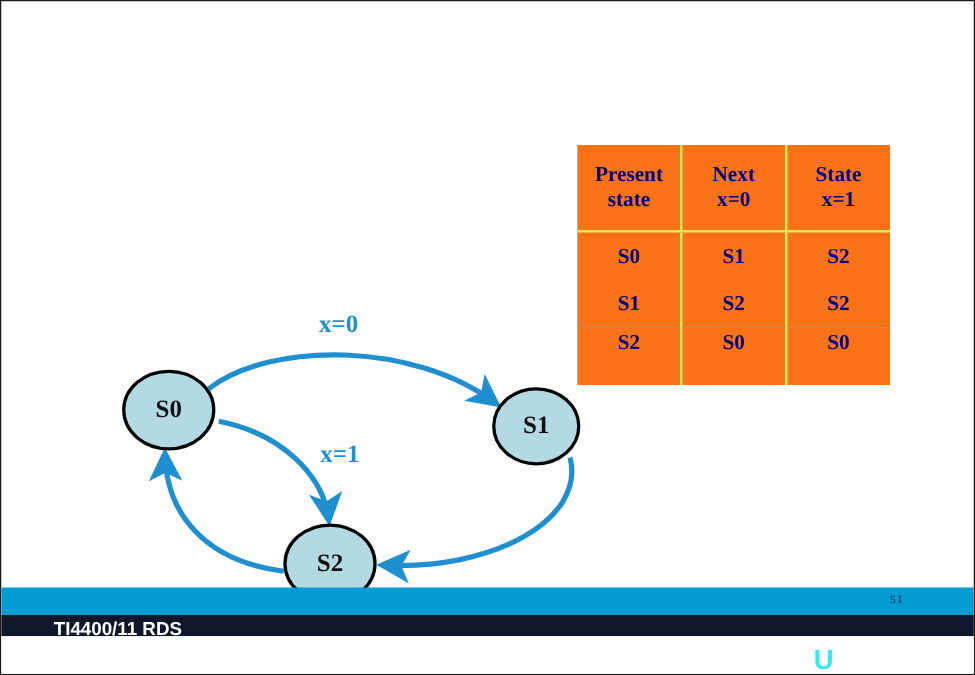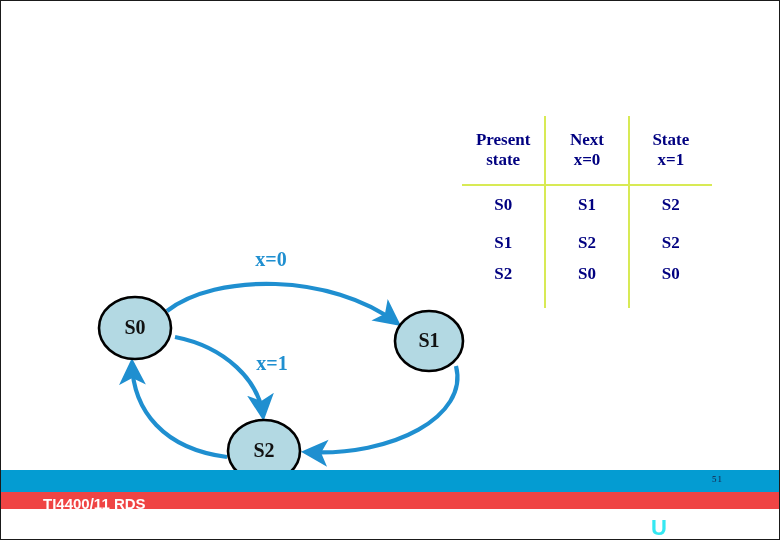--- a/index.html
+++ b/index.html
@@ -25,21 +25,21 @@
     position: absolute;
     left: 461px;
     top: 115px;
     width: 250px;
     height: 188px;
     background: #00f0f0;
     border-collapse: collapse;
     table-layout: fixed;
   }
   #state-table td {
-    background: #ffffff;
+    background: #f97316;
     color: #000080;
     font-family: "Liberation Serif", serif;
     font-weight: bold;
     font-size: 17px;
     text-align: center;
     vertical-align: middle;
     padding: 0;
     border: none;
   }
   #state-table td.hdr {
@@ -107,21 +107,21 @@
     font-size: 9px;
     color: #1a1a40;
     letter-spacing: 1px;
   }
   #black-bar {
     position: absolute;
     left: 0;
     top: 491px;
     width: 780px;
     height: 17px;
-    background: #ef4444;
+    background: #0f172a;
     overflow: hidden;
   }
   #footer-course {
     position: absolute;
     left: 42px;
     top: 3px;
     font-family: "Liberation Sans", sans-serif;
     font-weight: bold;
     font-size: 15px;
     color: #ffffff;

